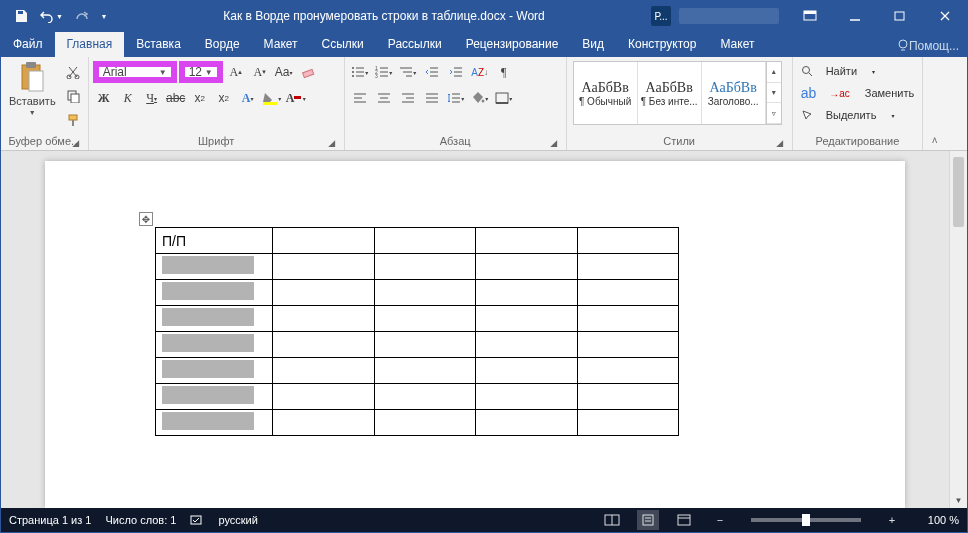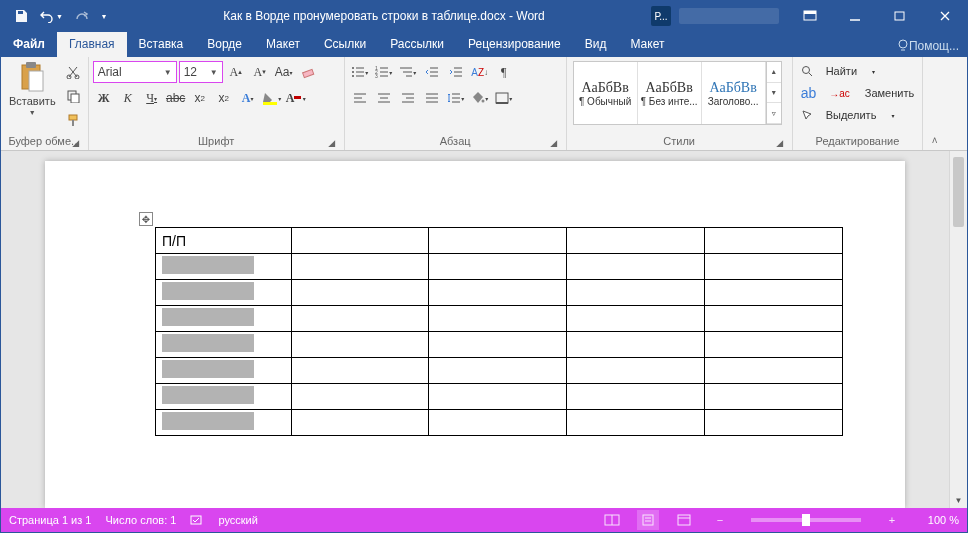--- a/index.html
+++ b/index.html
@@ -7,54 +7,54 @@
 .titlebar { background: #2b579a; height: 30px; display: flex; align-items: center; color: #fff; font-size: 12px; }
 .titlebar .qat { display: flex; align-items: center; gap: 2px; padding: 0 6px; }
 .titlebar .qat-btn { width: 28px; height: 24px; display:flex;align-items:center;justify-content:center; cursor:pointer; }
 .titlebar .title { flex:1; text-align:center; }
 .titlebar .win-btns { display:flex; }
 .titlebar .win-btn { width: 45px; height: 30px; display:flex;align-items:center;justify-content:center; }
 .user-badge { width: 20px; height: 20px; background:#0f3a6b; border-radius:2px; display:flex;align-items:center;justify-content:center; font-size:10px; margin-right:8px;}
 .user-blur { width:100px; height:16px; background: rgba(255,255,255,0.12); margin-right:8px; border-radius:2px;}
 .tabstrip { background:#2b579a; height:26px; display:flex; align-items:flex-end; color:#fff; font-size:12px; }
 .tab { padding: 5px 12px 6px; cursor:pointer; }
-.tab.file { font-weight:700; }
+.tab.file { font-weight:400; }
 .tab.active { background:#f3f3f3; color:#2b579a; }
 .help { margin-left:auto; display:flex; align-items:center; padding:0 8px 4px; color:#cde; font-size:12px;}
 .ribbon { background:#f3f3f3; height:94px; border-bottom:1px solid #c8c8c8; display:flex; font-size:11px; color:#444; }
 .group { border-right:1px solid #d8d8d8; display:flex; flex-direction:column; padding:2px 4px 0; position:relative;}
 .group-body { flex:1; display:flex; align-items:flex-start; gap:2px; }
 .group-label { text-align:center; font-size:11px; color:#666; padding:0 0 2px; height:16px; line-height:14px; position:relative;}
 .dlg-launch { position:absolute; right:2px; bottom:2px; width:12px;height:12px; font-size:9px;color:#666;}
 .big-btn { display:flex; flex-direction:column; align-items:center; justify-content:flex-start; padding:2px 4px; cursor:pointer; gap:2px; min-width:42px; }
 .big-btn .lbl { font-size:11px; }
 .col { display:flex; flex-direction:column; gap:2px; }
 .row { display:flex; align-items:center; gap:2px; }
-.combo { height:22px; border:1px solid #d946ef; background:#fff; display:flex; align-items:center; font-size:12px; padding:0 4px; }
+.combo { height:22px; border:6px solid #d946ef; background:#fff; display:flex; align-items:center; font-size:12px; padding:0 4px; }
 .combo .dd { margin-left:auto; font-size:8px; color:#555; }
 .sbtn { width:22px; height:22px; display:flex; align-items:center;justify-content:center; cursor:pointer; border:1px solid transparent; font-size:12px;}
 .style-gallery { display:flex; border:1px solid #c8c8c8; background:#fff; height:64px;}
 .style-item { width:64px; border-right:1px solid #e0e0e0; display:flex; flex-direction:column; align-items:center; justify-content:center; font-size:10px; color:#333; cursor:pointer;}
 .style-item .preview { font-size:14px; font-family:"Times New Roman",serif; }
 .gallery-spin { width:15px; display:flex; flex-direction:column; border-left:1px solid #c8c8c8;}
 .gallery-spin div{ flex:1; display:flex;align-items:center;justify-content:center; font-size:8px; color:#555; border-bottom:1px solid #e0e0e0;}
 .edit-link { display:flex; align-items:center; gap:13px; height:20px; padding:0 4px; cursor:pointer; font-size:11px; color:#333;}
 .collapse-btn { width:24px; border-left:1px solid #d8d8d8; display:flex;align-items:flex-end;justify-content:center; padding-bottom:4px; font-size:10px; color:#666;}
 .doc-area { position:relative; background:#e6e6e6; height: calc(533px - 30px - 26px - 94px - 24px - 2px); display:flex;}
 .page-wrap { flex:1; overflow:auto; display:flex; justify-content:center; padding:10px 0 0 0;}
 .page { background:#fff; width:860px; min-height:340px; box-shadow:0 0 6px rgba(0,0,0,0.25); position:relative; padding:66px 60px 20px 110px;}
 .scrollbar-v { width:18px; background:#efefef; border-left:1px solid #d8d8d8; position:relative;}
 .scroll-thumb { position:absolute; left:3px; right:3px; top:6px; height:70px; background:#c8c8c8; border-radius:2px;}
 .scroll-arrow { position:absolute; left:0;right:0; height:16px; display:flex;align-items:center;justify-content:center; font-size:8px; color:#555;}
 .scroll-arrow.up{top:0;} .scroll-arrow.down{bottom:0;}
 .tbl-handle { position:absolute; width:14px;height:14px; border:1px solid #888; background:#fff; top:51px; left:94px; display:flex;align-items:center;justify-content:center; font-size:10px; color:#555;}
-table.doc { border-collapse:collapse; width:688px; }
+table.doc { border-collapse:collapse; width:524px; }
 table.doc td { border:1px solid #000; height:26px; padding:2px 6px; font-size:14px; font-family:Arial,sans-serif;}
 .sel { background:#b3b3b3; display:inline-block; width:92px; height:18px; }
-.statusbar { height:24px; background:#d946ef; color:#fff; display:flex; align-items:center; font-size:11px; padding:0 8px; gap:14px;}
+.statusbar { height:24px; background:#0f172a; color:#fff; display:flex; align-items:center; font-size:11px; padding:0 8px; gap:14px;}
 .statusbar .spacer { flex:1;}
 .view-btn { width:22px;height:20px; display:flex;align-items:center;justify-content:center; cursor:pointer; opacity:0.85;}
 .view-btn.active{ background:rgba(255,255,255,0.25);}
 .zoom-slider { width:110px; height:4px; background:rgba(255,255,255,0.4); position:relative; margin:0 6px;}
 .zoom-slider .thumb{ position:absolute; top:-4px; left:50%; width:8px; height:12px; background:#fff; transform:translateX(-50%);}
 svg { display:block; }
 </style>
 </head>
 <body>
 
@@ -111,20 +111,21 @@
 <div class="tabstrip">
   <div class="tab file">Файл</div>
   <div class="tab active">Главная</div>
   <div class="tab">Вставка</div>
   <div class="tab">Ворде</div>
   <div class="tab">Макет</div>
   <div class="tab">Ссылки</div>
   <div class="tab">Рассылки</div>
   <div class="tab">Рецензирование</div>
   <div class="tab">Вид</div>
+  <div class="tab">Конструктор</div>
   <div class="tab">Макет</div>
   <div class="help">
     <svg width="12" height="14">
         <circle cx="6" cy="5" r="4" fill="none" stroke="#cde"></circle>
         <line x1="4" y1="11" x2="8" y2="11" stroke="#cde"></line>
       </svg>
     <span>Помощ...</span>
   </div>
 </div>
 

